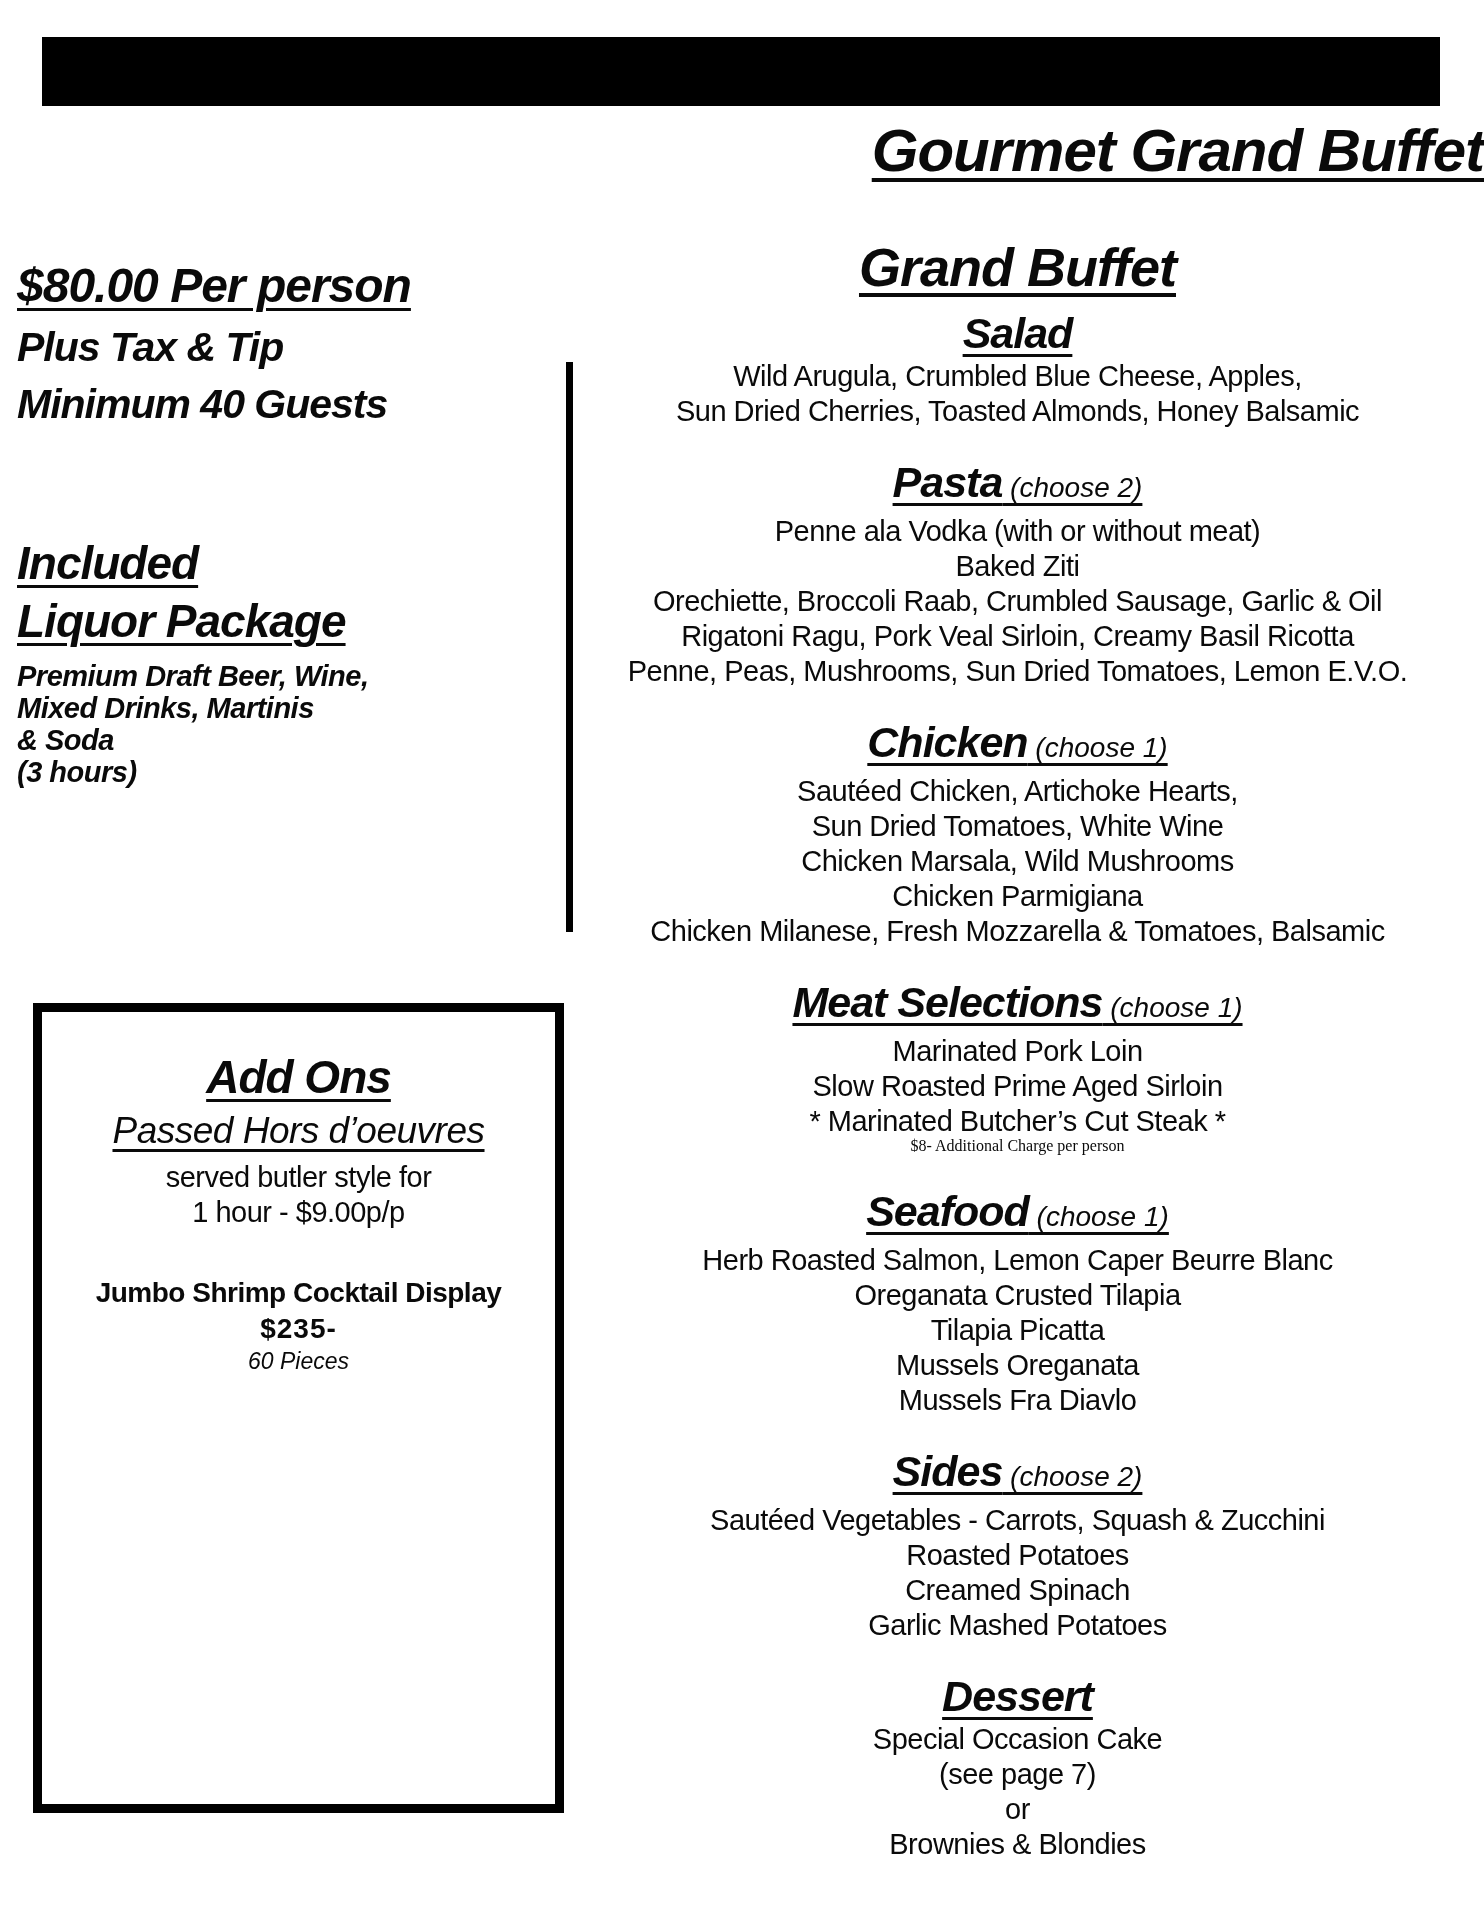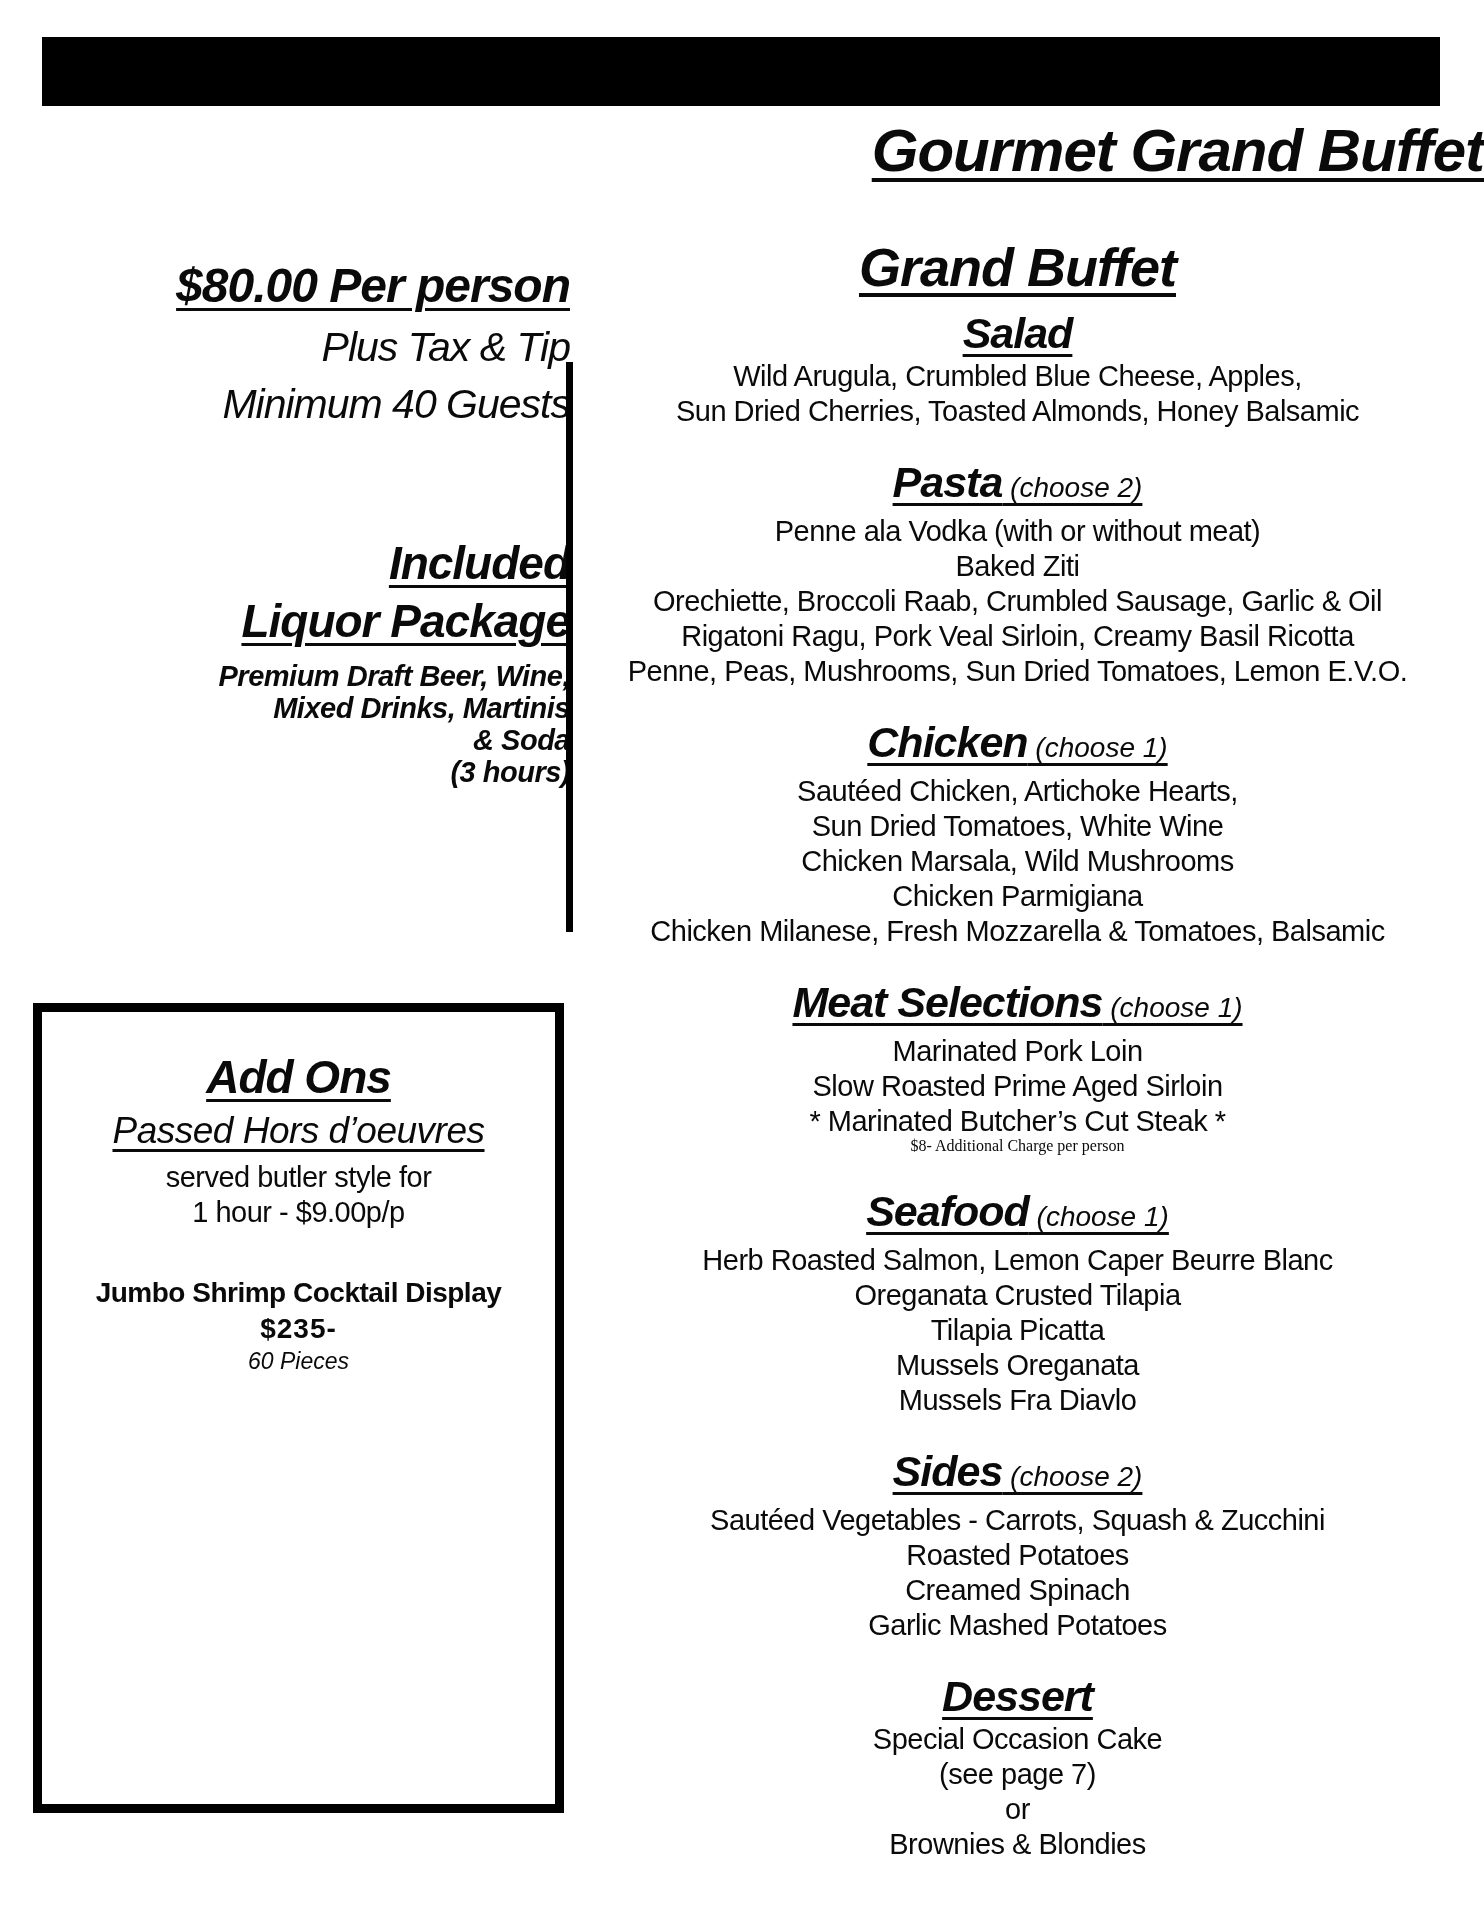--- a/index.html
+++ b/index.html
@@ -13,23 +13,23 @@
     position:absolute;left:42px;top:37px;width:1398px;height:69px;background:#000;
   }
   .page-title{
     position:absolute;left:0;top:116px;width:1484px;text-align:right;
     font-size:60px;font-weight:bold;font-style:italic;letter-spacing:-1px;
   }
   .u{ text-decoration:underline; text-decoration-thickness:4px; text-underline-offset:7px; }
   .u-thin{ text-decoration:underline; text-decoration-thickness:3px; text-underline-offset:6px; }
 
   
-  .left-col{position:absolute;left:30px;top:256px;width:540px;text-align:right;}
+  .left-col{position:absolute;left:17px;top:256px;width:540px;text-align:left;}
   .price{font-size:48px;font-weight:bold;font-style:italic;line-height:60px;letter-spacing:-1px;}
-  .price-sub{font-size:41px;font-style:italic;font-weight:400;line-height:51px;letter-spacing:-1px;margin-top:6px;}
+  .price-sub{font-size:41px;font-style:italic;font-weight:700;line-height:51px;letter-spacing:-1px;margin-top:6px;}
   .liquor{margin-top:104px;}
   .liquor-h{font-size:46px;font-weight:bold;font-style:italic;line-height:58px;letter-spacing:-1px;}
   .liquor-lines{margin-top:10px;font-size:29px;font-weight:bold;font-style:italic;line-height:32px;letter-spacing:-0.5px;}
 
   
   .addons-box{
     position:absolute;left:33px;top:1003px;width:531px;height:810px;
     border:9px solid #000;box-sizing:border-box;text-align:center;background:#fff;
   }
   .addons-h{margin-top:36px;font-size:46px;font-weight:bold;font-style:italic;line-height:58px;letter-spacing:-1px;}

